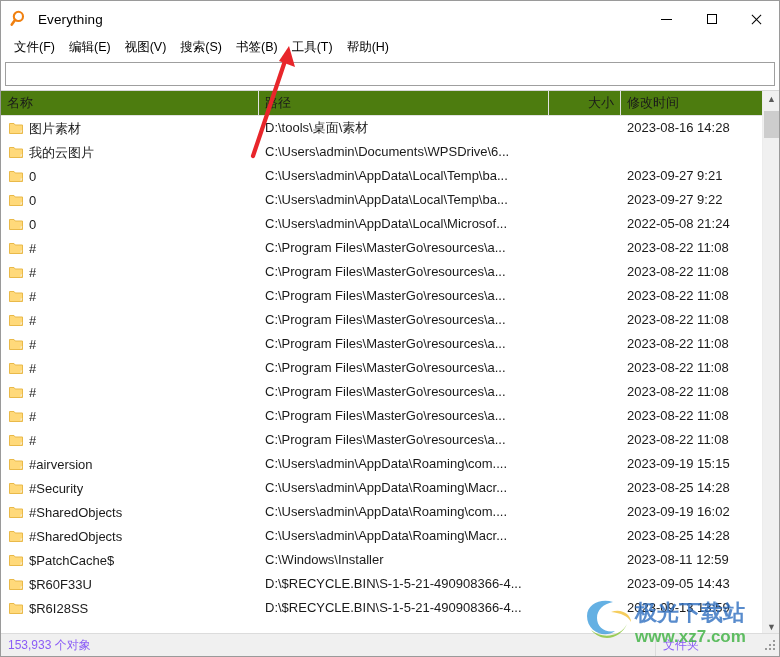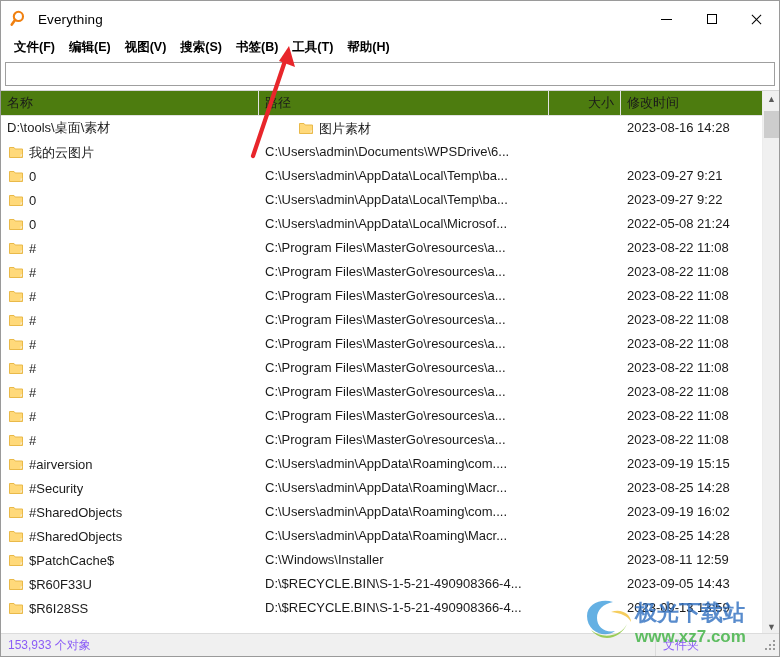--- a/index.html
+++ b/index.html
@@ -90,21 +90,20 @@
   .gl-close::before { transform: rotate(45deg); }
   .gl-close::after  { transform: rotate(-45deg); }
 
   
   .menubar {
     height: 22px;
     display: flex;
     align-items: center;
     padding-left: 6px;
     background: #ffffff;
-    font-weight: bold;
   }
   .menu-item {
     font-size: 12.5px;
     color: #000;
     padding: 2px 7px 3px 7px;
     white-space: nowrap;
     cursor: default;
   }
 
   
@@ -330,28 +329,28 @@
 
     <div class="header-row">
       <div class="hcell c-name">名称</div>
       <div class="hcell c-path">路径</div>
       <div class="hcell c-size">大小</div>
       <div class="hcell c-date">修改时间</div>
     </div>
 
     <div class="rows" id="rows-container">
         <div class="row">
+          <div class="cell c-name">
+            <svg class="folder-icon" viewBox="0 0 14 13">
+              <path d="M0.5 1.5 H5 L6.2 3 H13.5 V11.5 H0.5 Z" fill="#ffd97a" stroke="#e9b949" stroke-width="1"></path>
+              <path d="M11.6 11.4 V8.6 H13.4 Z" fill="#f2efe4"></path>
+            </svg>
+            <span class="name-text">图片素材</span>
+          </div>
           <div class="cell c-path">D:\tools\桌面\素材</div>
-          <div class="cell c-name">
-            <svg class="folder-icon" viewBox="0 0 14 13">
-              <path d="M0.5 1.5 H5 L6.2 3 H13.5 V11.5 H0.5 Z" fill="#ffd97a" stroke="#e9b949" stroke-width="1"></path>
-              <path d="M11.6 11.4 V8.6 H13.4 Z" fill="#f2efe4"></path>
-            </svg>
-            <span class="name-text">图片素材</span>
-          </div>
           <div class="cell c-size"></div>
           <div class="cell c-date">2023-08-16 14:28</div>
         </div>
         <div class="row">
           <div class="cell c-name">
             <svg class="folder-icon" viewBox="0 0 14 13">
               <path d="M0.5 1.5 H5 L6.2 3 H13.5 V11.5 H0.5 Z" fill="#ffd97a" stroke="#e9b949" stroke-width="1"></path>
               <path d="M11.6 11.4 V8.6 H13.4 Z" fill="#f2efe4"></path>
             </svg>
             <span class="name-text">我的云图片</span>

